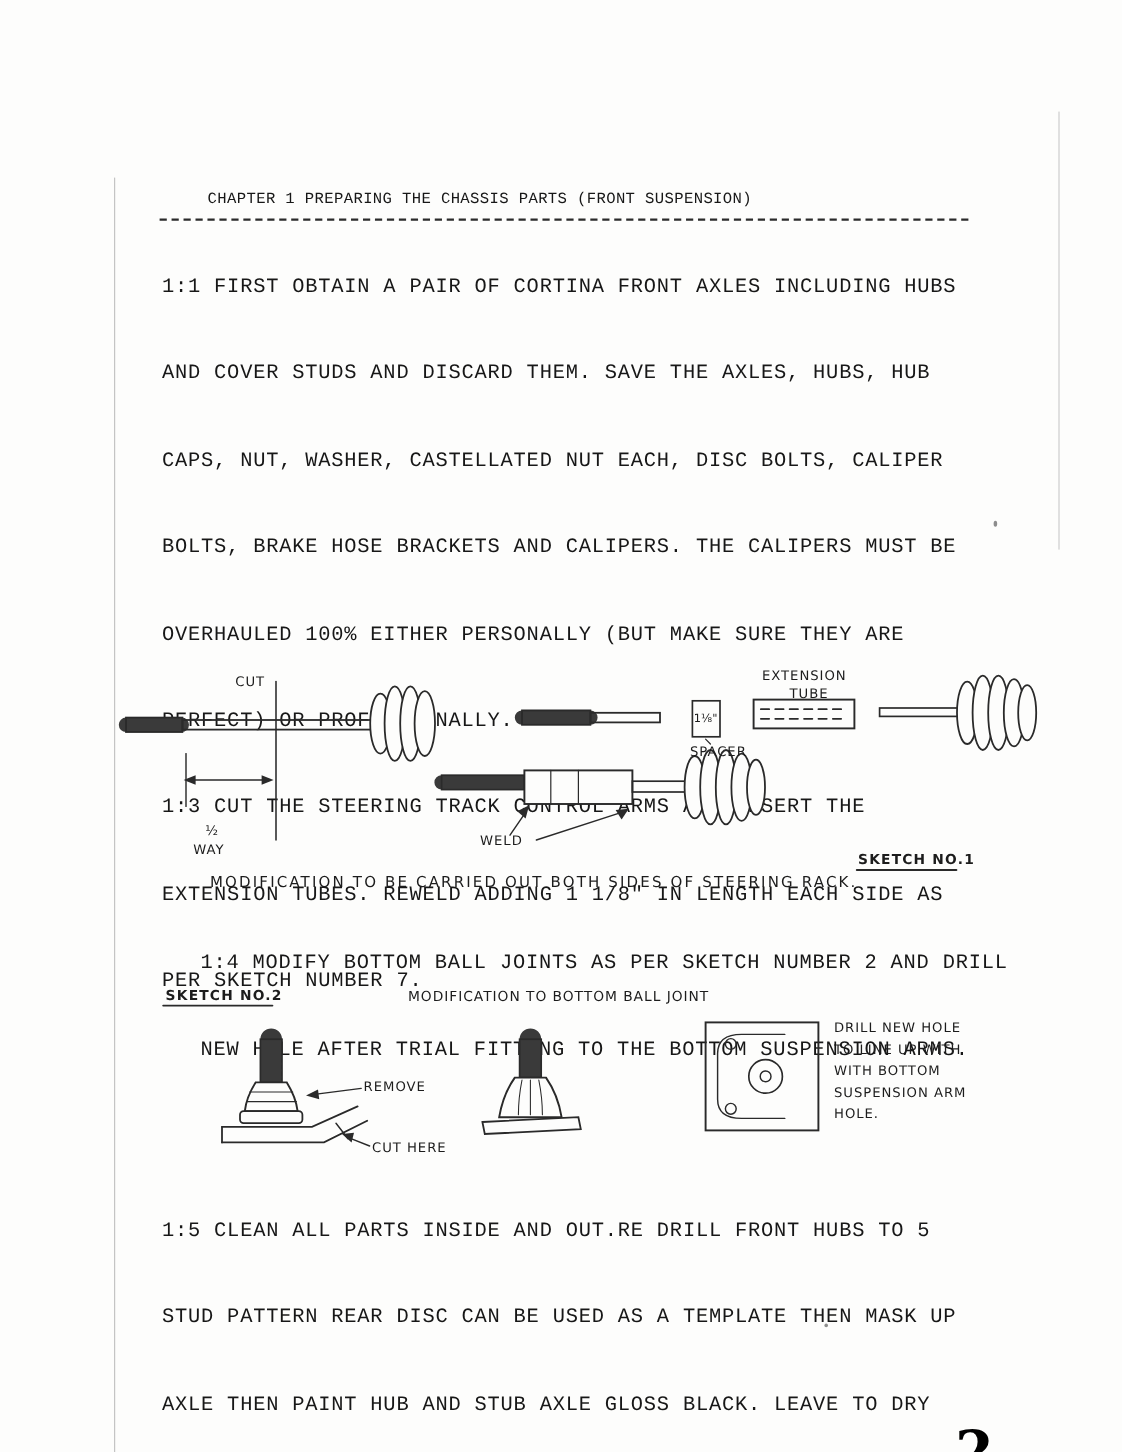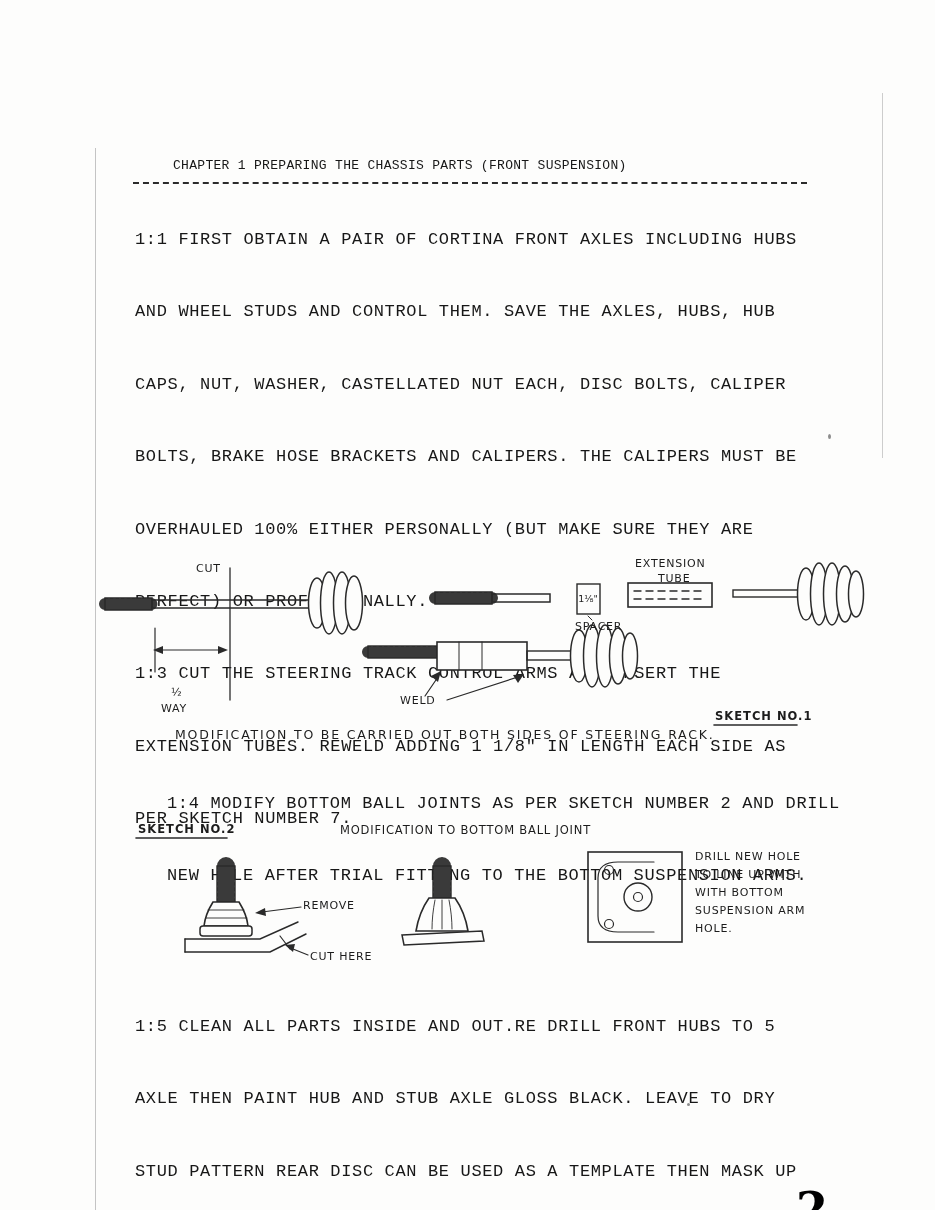--- a/index.html
+++ b/index.html
@@ -36,21 +36,21 @@
   <div class="edge-l"></div>
   <div class="edge-r"></div>
   <div class="speck sp1"></div>
   <div class="speck sp2"></div>
 
   <div class="type title">CHAPTER 1 PREPARING THE CHASSIS PARTS (FRONT SUSPENSION)</div>
   <div class="dashes"></div>
 
   <div class="type tblock b1">
     <div class="ln">1:1 FIRST OBTAIN A PAIR OF CORTINA FRONT AXLES INCLUDING HUBS</div>
-    <div class="ln">AND WHEEL STUDS AND CONTROL THEM. SAVE THE AXLES, HUBS, HUB</div>
+    <div class="ln">AND COVER STUDS AND DISCARD THEM. SAVE THE AXLES, HUBS, HUB</div>
     <div class="ln">CAPS, NUT, WASHER, CASTELLATED NUT EACH, DISC BOLTS, CALIPER</div>
     <div class="ln">BOLTS, BRAKE HOSE BRACKETS AND CALIPERS. THE CALIPERS MUST BE</div>
     <div class="ln">OVERHAULED 100% EITHER PERSONALLY (BUT MAKE SURE THEY ARE</div>
     <div class="ln">PERFECT) OR PROFESSIONALLY.</div>
     <div class="ln">1:3 CUT THE STEERING TRACK CONTROL ARMS AND INSERT THE</div>
     <div class="ln">EXTENSION TUBES. REWELD ADDING 1 1/8" IN LENGTH EACH SIDE AS</div>
     <div class="ln">PER SKETCH NUMBER 7.</div>
   </div>
 
   <svg class="sk sk1" width="770" height="215" viewBox="0 0 770 215">
@@ -204,19 +204,19 @@
     <text class="hand" x="180" y="142">CUT HERE</text>
     <text class="hand" x="565" y="42">DRILL NEW HOLE</text>
     <text class="hand" x="565" y="60">TO LINE UP WITH</text>
     <text class="hand" x="565" y="78">WITH BOTTOM</text>
     <text class="hand" x="565" y="96">SUSPENSION ARM</text>
     <text class="hand" x="565" y="114">HOLE.</text>
   </svg>
 
   <div class="type tblock b3">
     <div class="ln">1:5 CLEAN ALL PARTS INSIDE AND OUT.RE DRILL FRONT HUBS TO 5</div>
+    <div class="ln">STUD PATTERN REAR DISC CAN BE USED AS A TEMPLATE THEN MASK UP</div>
     <div class="ln">AXLE THEN PAINT HUB AND STUB AXLE GLOSS BLACK. LEAVE TO DRY</div>
-    <div class="ln">STUD PATTERN REAR DISC CAN BE USED AS A TEMPLATE THEN MASK UP</div>
   </div>
 
   <div class="pageno">2</div>
 
 </div>
 
 </body></html>

